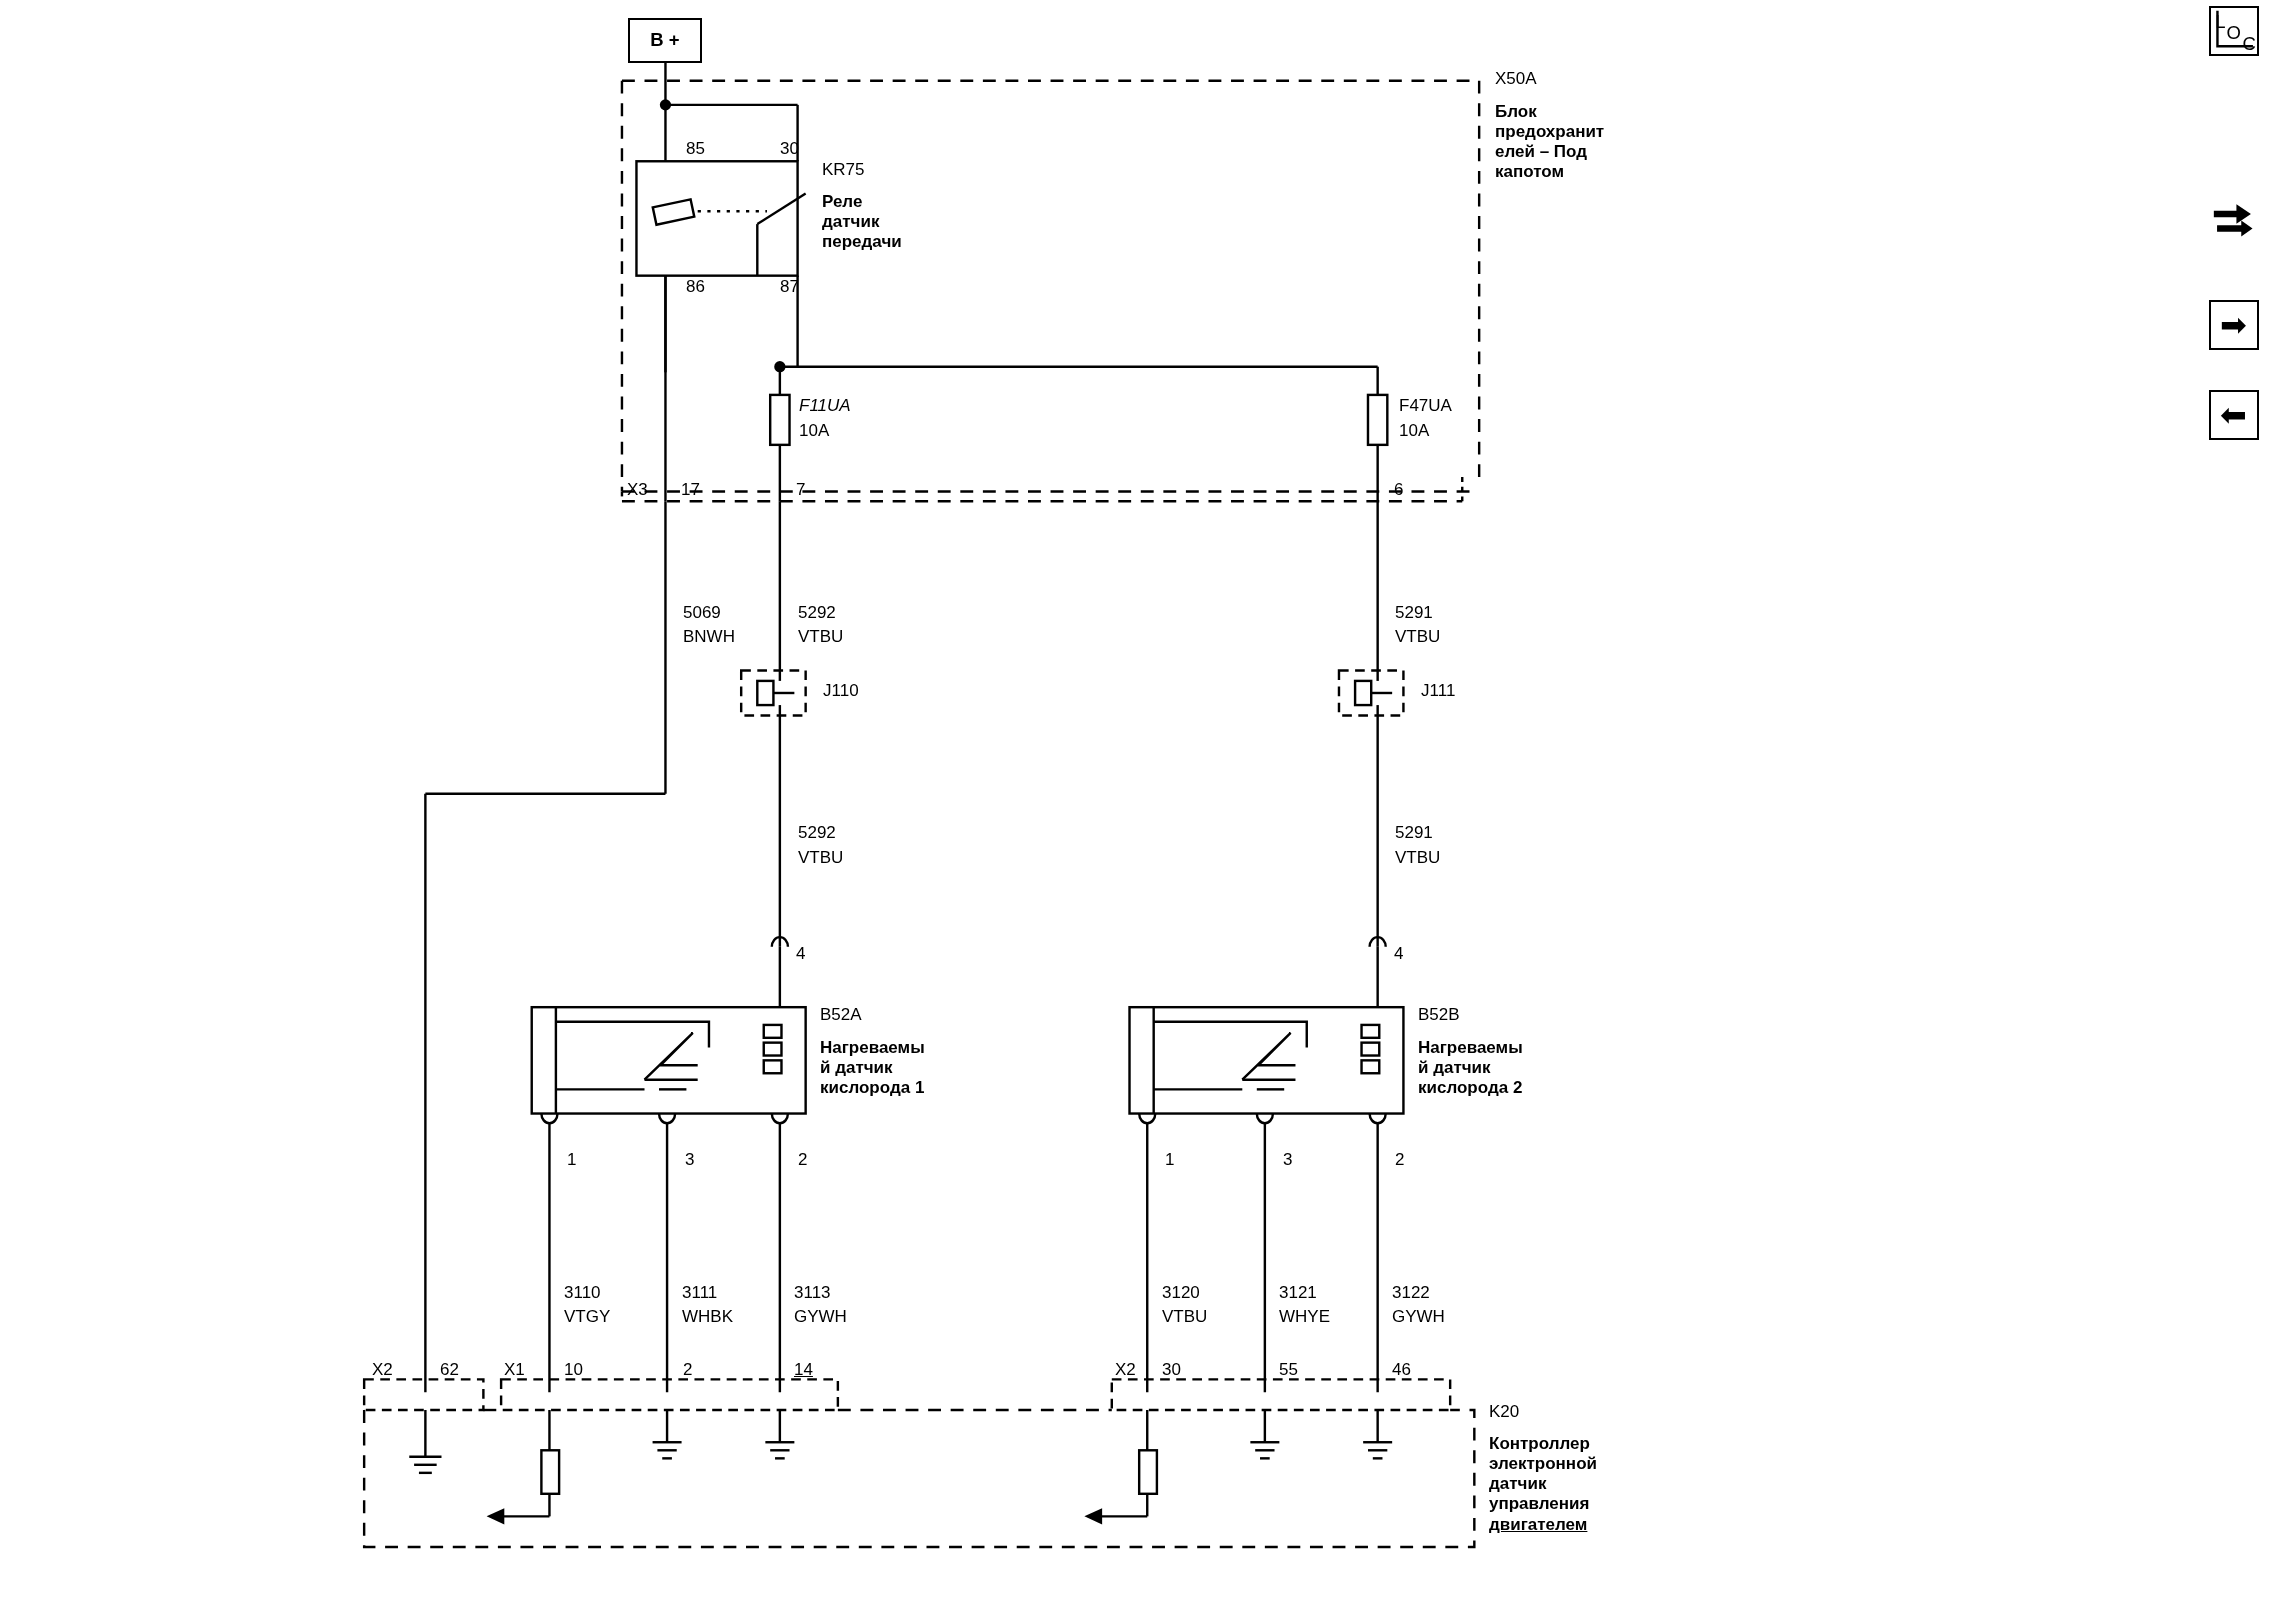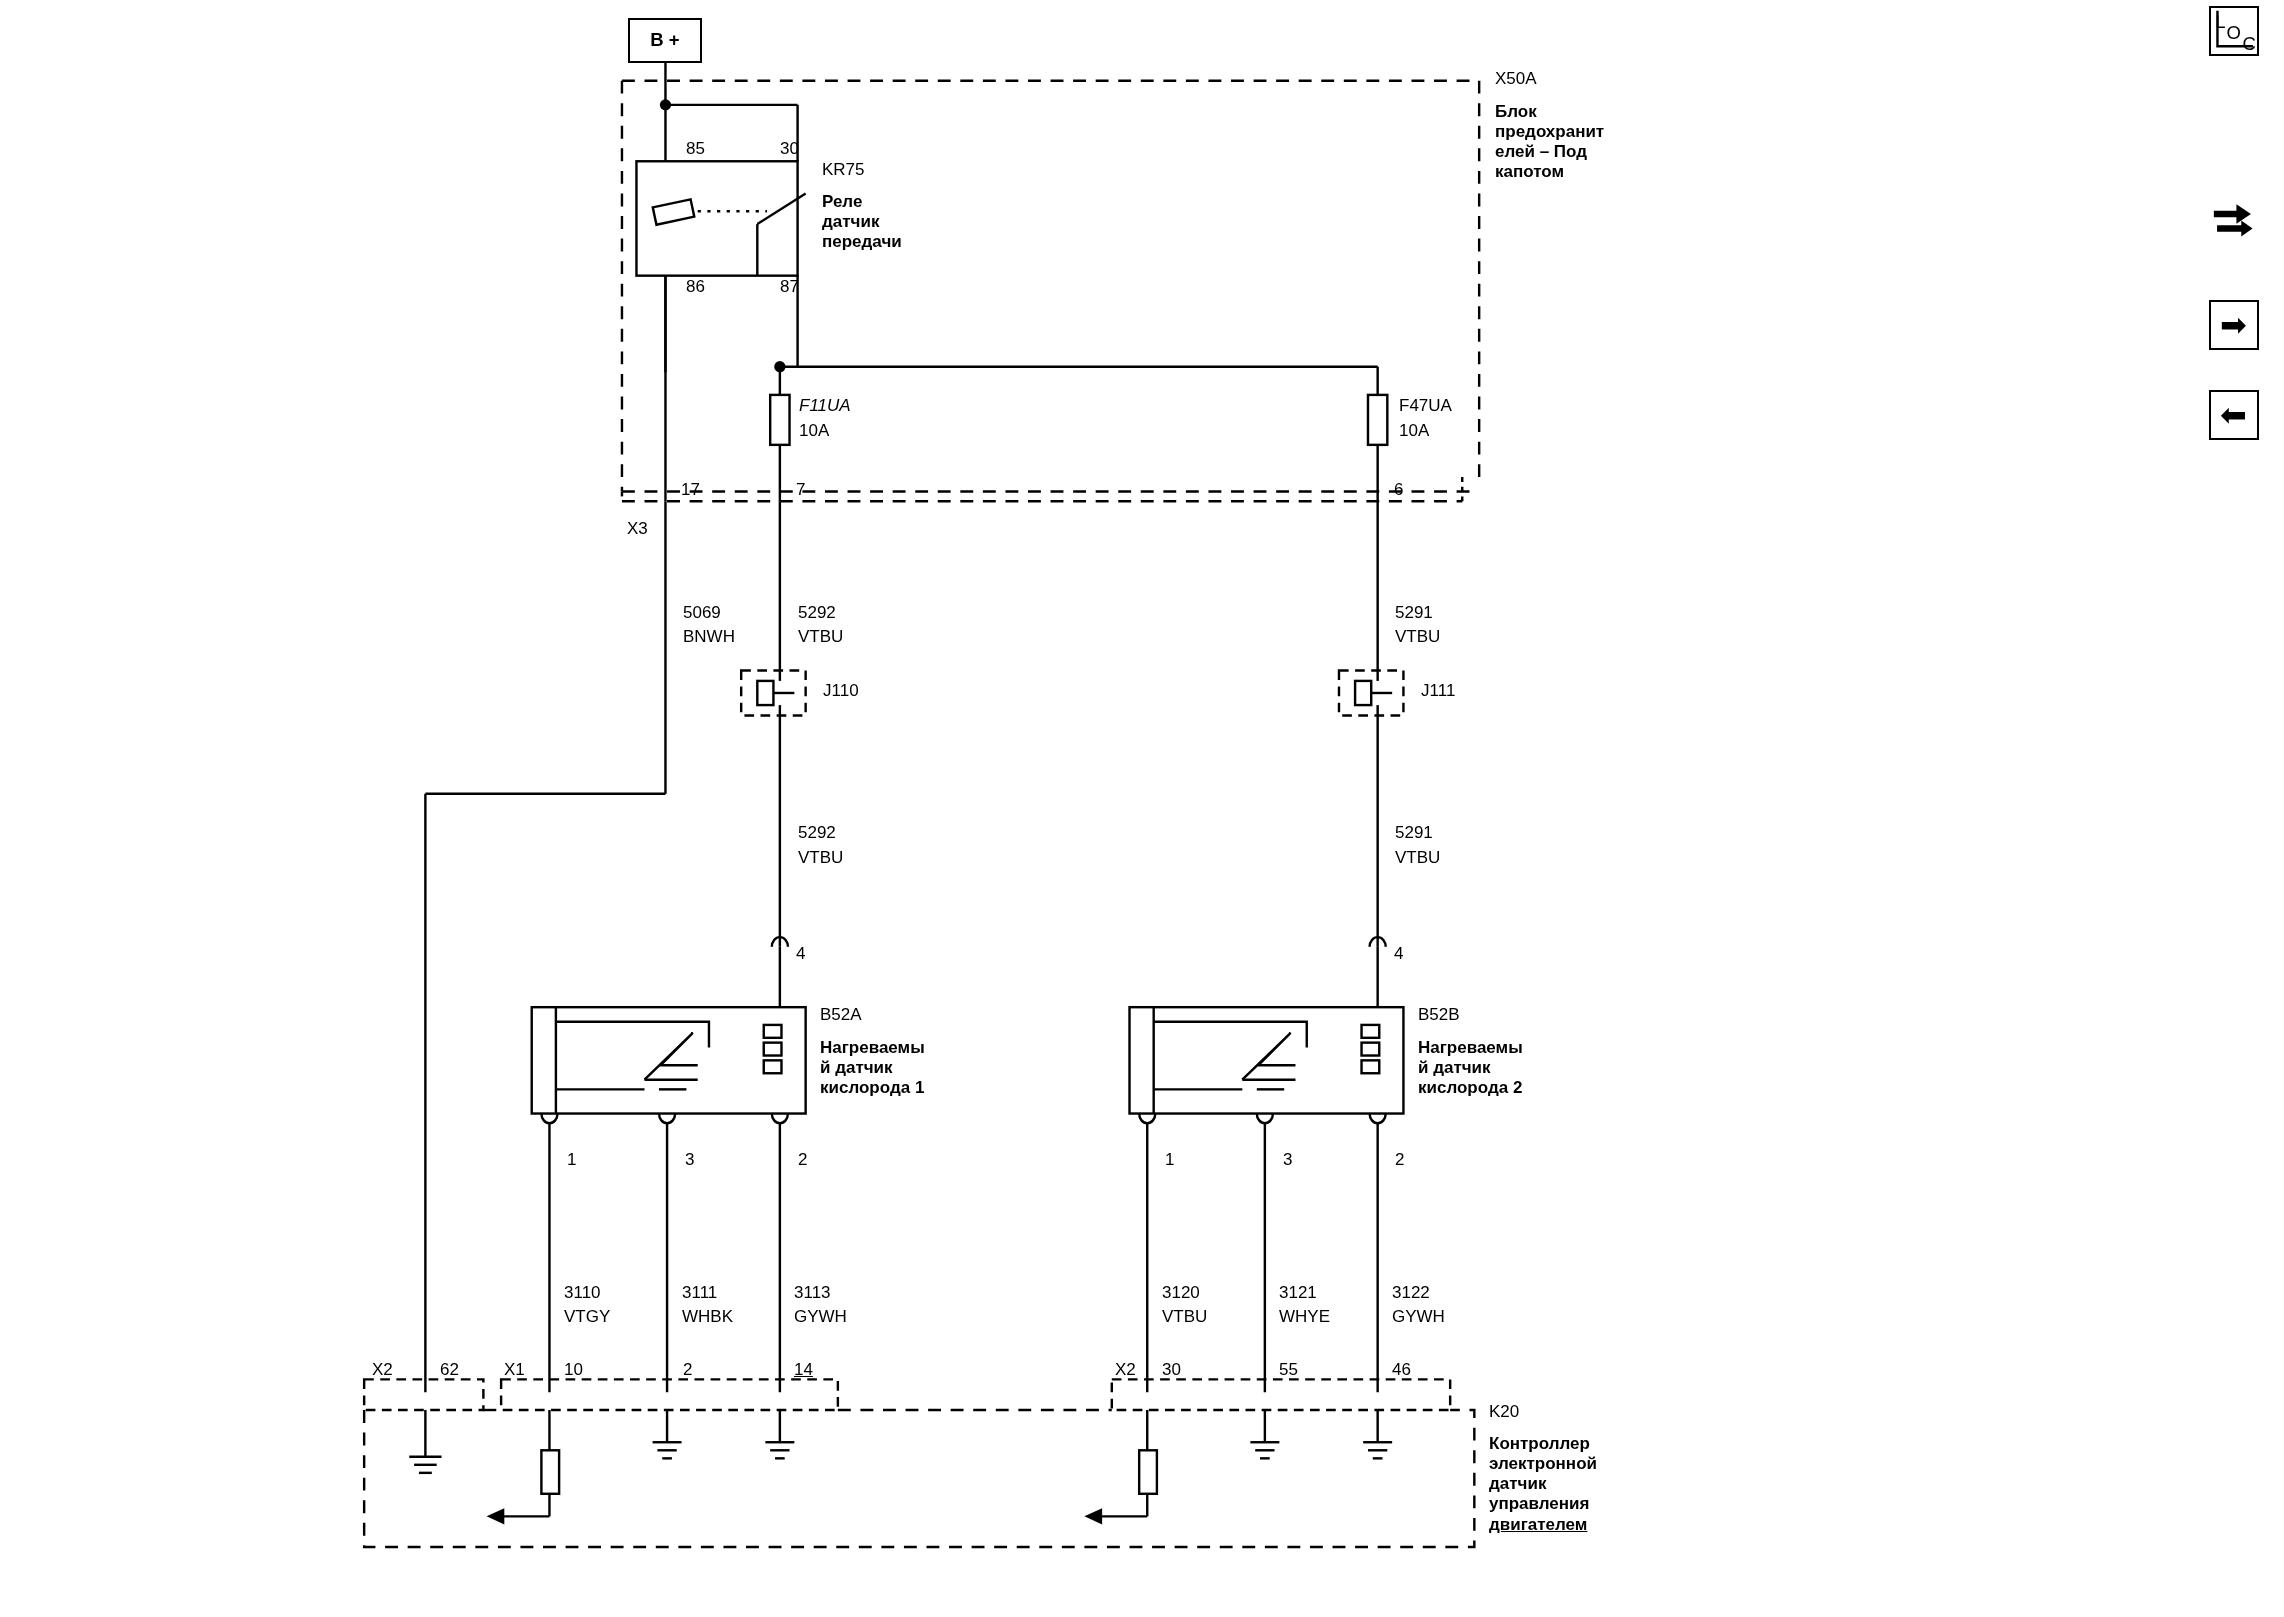--- a/index.html
+++ b/index.html
@@ -268,21 +268,21 @@
   <div class="lbl bold" style="left:1495px; top:102px;">Блок</div>
   <div class="lbl bold" style="left:1495px; top:122px;">предохранит</div>
   <div class="lbl bold" style="left:1495px; top:142px;">елей – Под</div>
   <div class="lbl bold" style="left:1495px; top:162px;">капотом</div>
 
   <div class="lbl" style="left:799px; top:396px;font-style:italic;">F11UA</div>
   <div class="lbl" style="left:799px; top:421px;">10A</div>
   <div class="lbl" style="left:1399px; top:396px;">F47UA</div>
   <div class="lbl" style="left:1399px; top:421px;">10A</div>
 
-  <div class="lbl" style="left:627px; top:480px;margin-top:39px;">X3</div>
+  <div class="lbl" style="left:627px; top:480px;">X3</div>
   <div class="lbl" style="left:681px; top:480px;">17</div>
   <div class="lbl" style="left:796px; top:480px;">7</div>
   <div class="lbl" style="left:1394px; top:480px;">6</div>
 
   <div class="lbl" style="left:683px; top:603px;">5069</div>
   <div class="lbl" style="left:683px; top:627px;">BNWH</div>
   <div class="lbl" style="left:798px; top:603px;">5292</div>
   <div class="lbl" style="left:798px; top:627px;">VTBU</div>
   <div class="lbl" style="left:1395px; top:603px;">5291</div>
   <div class="lbl" style="left:1395px; top:627px;">VTBU</div>

